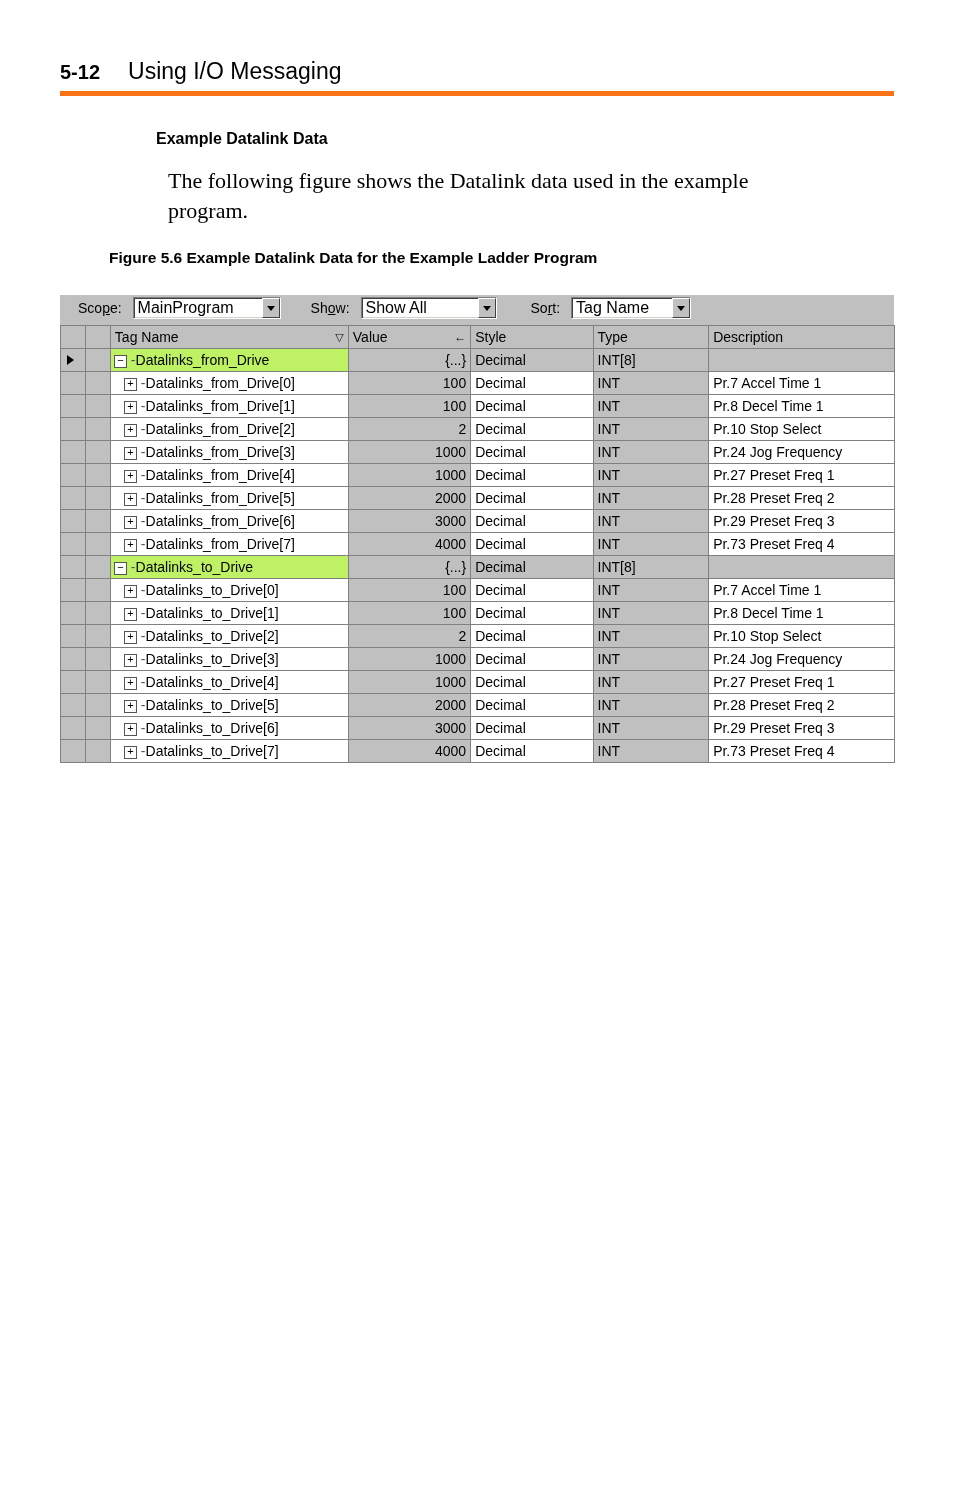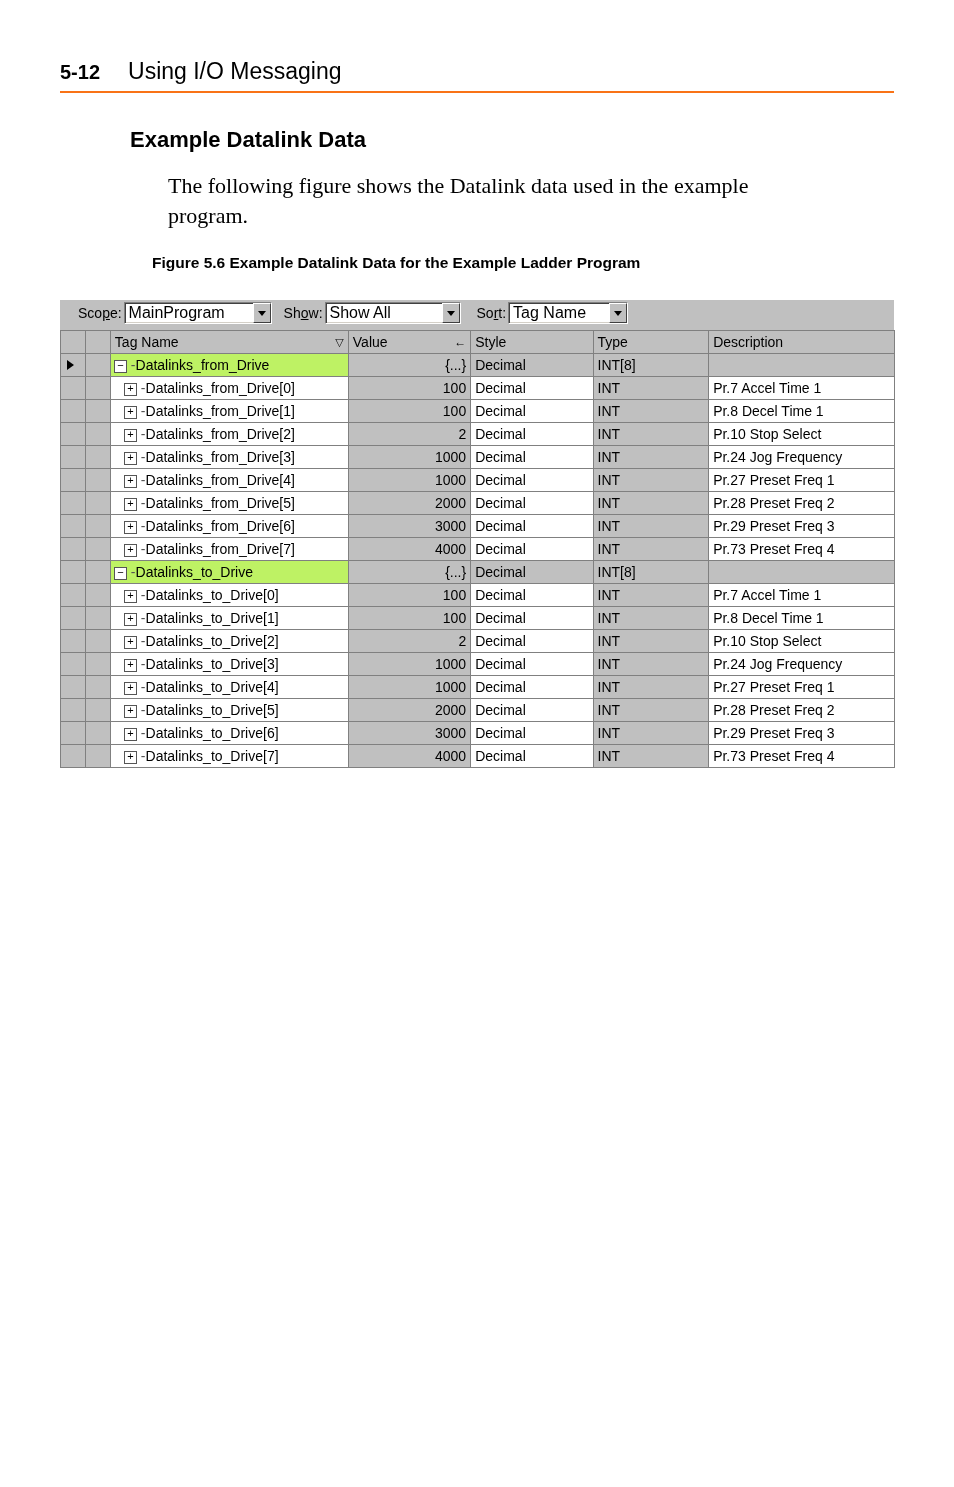--- a/index.html
+++ b/index.html
@@ -12,64 +12,64 @@
   .page {
     width: 954px;
     padding: 58px 60px 60px 60px;
     box-sizing: border-box;
   }
   .header {
     display: flex;
     align-items: baseline;
     gap: 28px;
     padding-bottom: 6px;
-    border-bottom: 2px solid #f97316;
+    border-bottom: 5px solid #f97316;
     margin-bottom: 34px;
   }
   .header .pg {
     font-family: Arial, Helvetica, sans-serif;
     font-weight: 700;
     font-size: 20px;
   }
   .header .chap {
     font-family: Liberation Sans, sans-serif;
     font-size: 23px;
   }
   .h2 {
     font-family: Arial, Helvetica, sans-serif;
     font-weight: 700;
-    font-size: 22px;
-    margin-left: 70px;
+    font-size: 16px;
+    margin-left: 96px;
     margin-bottom: 18px;
   }
   .body-text {
     font-family: "Times New Roman", serif;
     font-size: 22px;
     line-height: 1.35;
     margin: 0 0 24px 108px;
     max-width: 640px;
   }
   .fig-caption {
     font-family: Arial, Helvetica, sans-serif;
     font-weight: 700;
     font-size: 15.5px;
-    margin-left: 92px;
+    margin-left: 49px;
     margin-bottom: 28px;
   }
 
   .app {
     font-family: Tahoma, Arial, sans-serif;
     font-size: 14px;
     color: #000;
   }
 
   .toolbar {
     display: flex;
     align-items: center;
-    gap: 2px;
+    gap: 11px;
     padding: 2px 0 6px 18px;
     background: #c0c0c0;
   }
   .toolbar .lbl {
     font-size: 14px;
   }
   .toolbar .u { text-decoration: underline; }
 
   .select-box {
     display: inline-flex;

